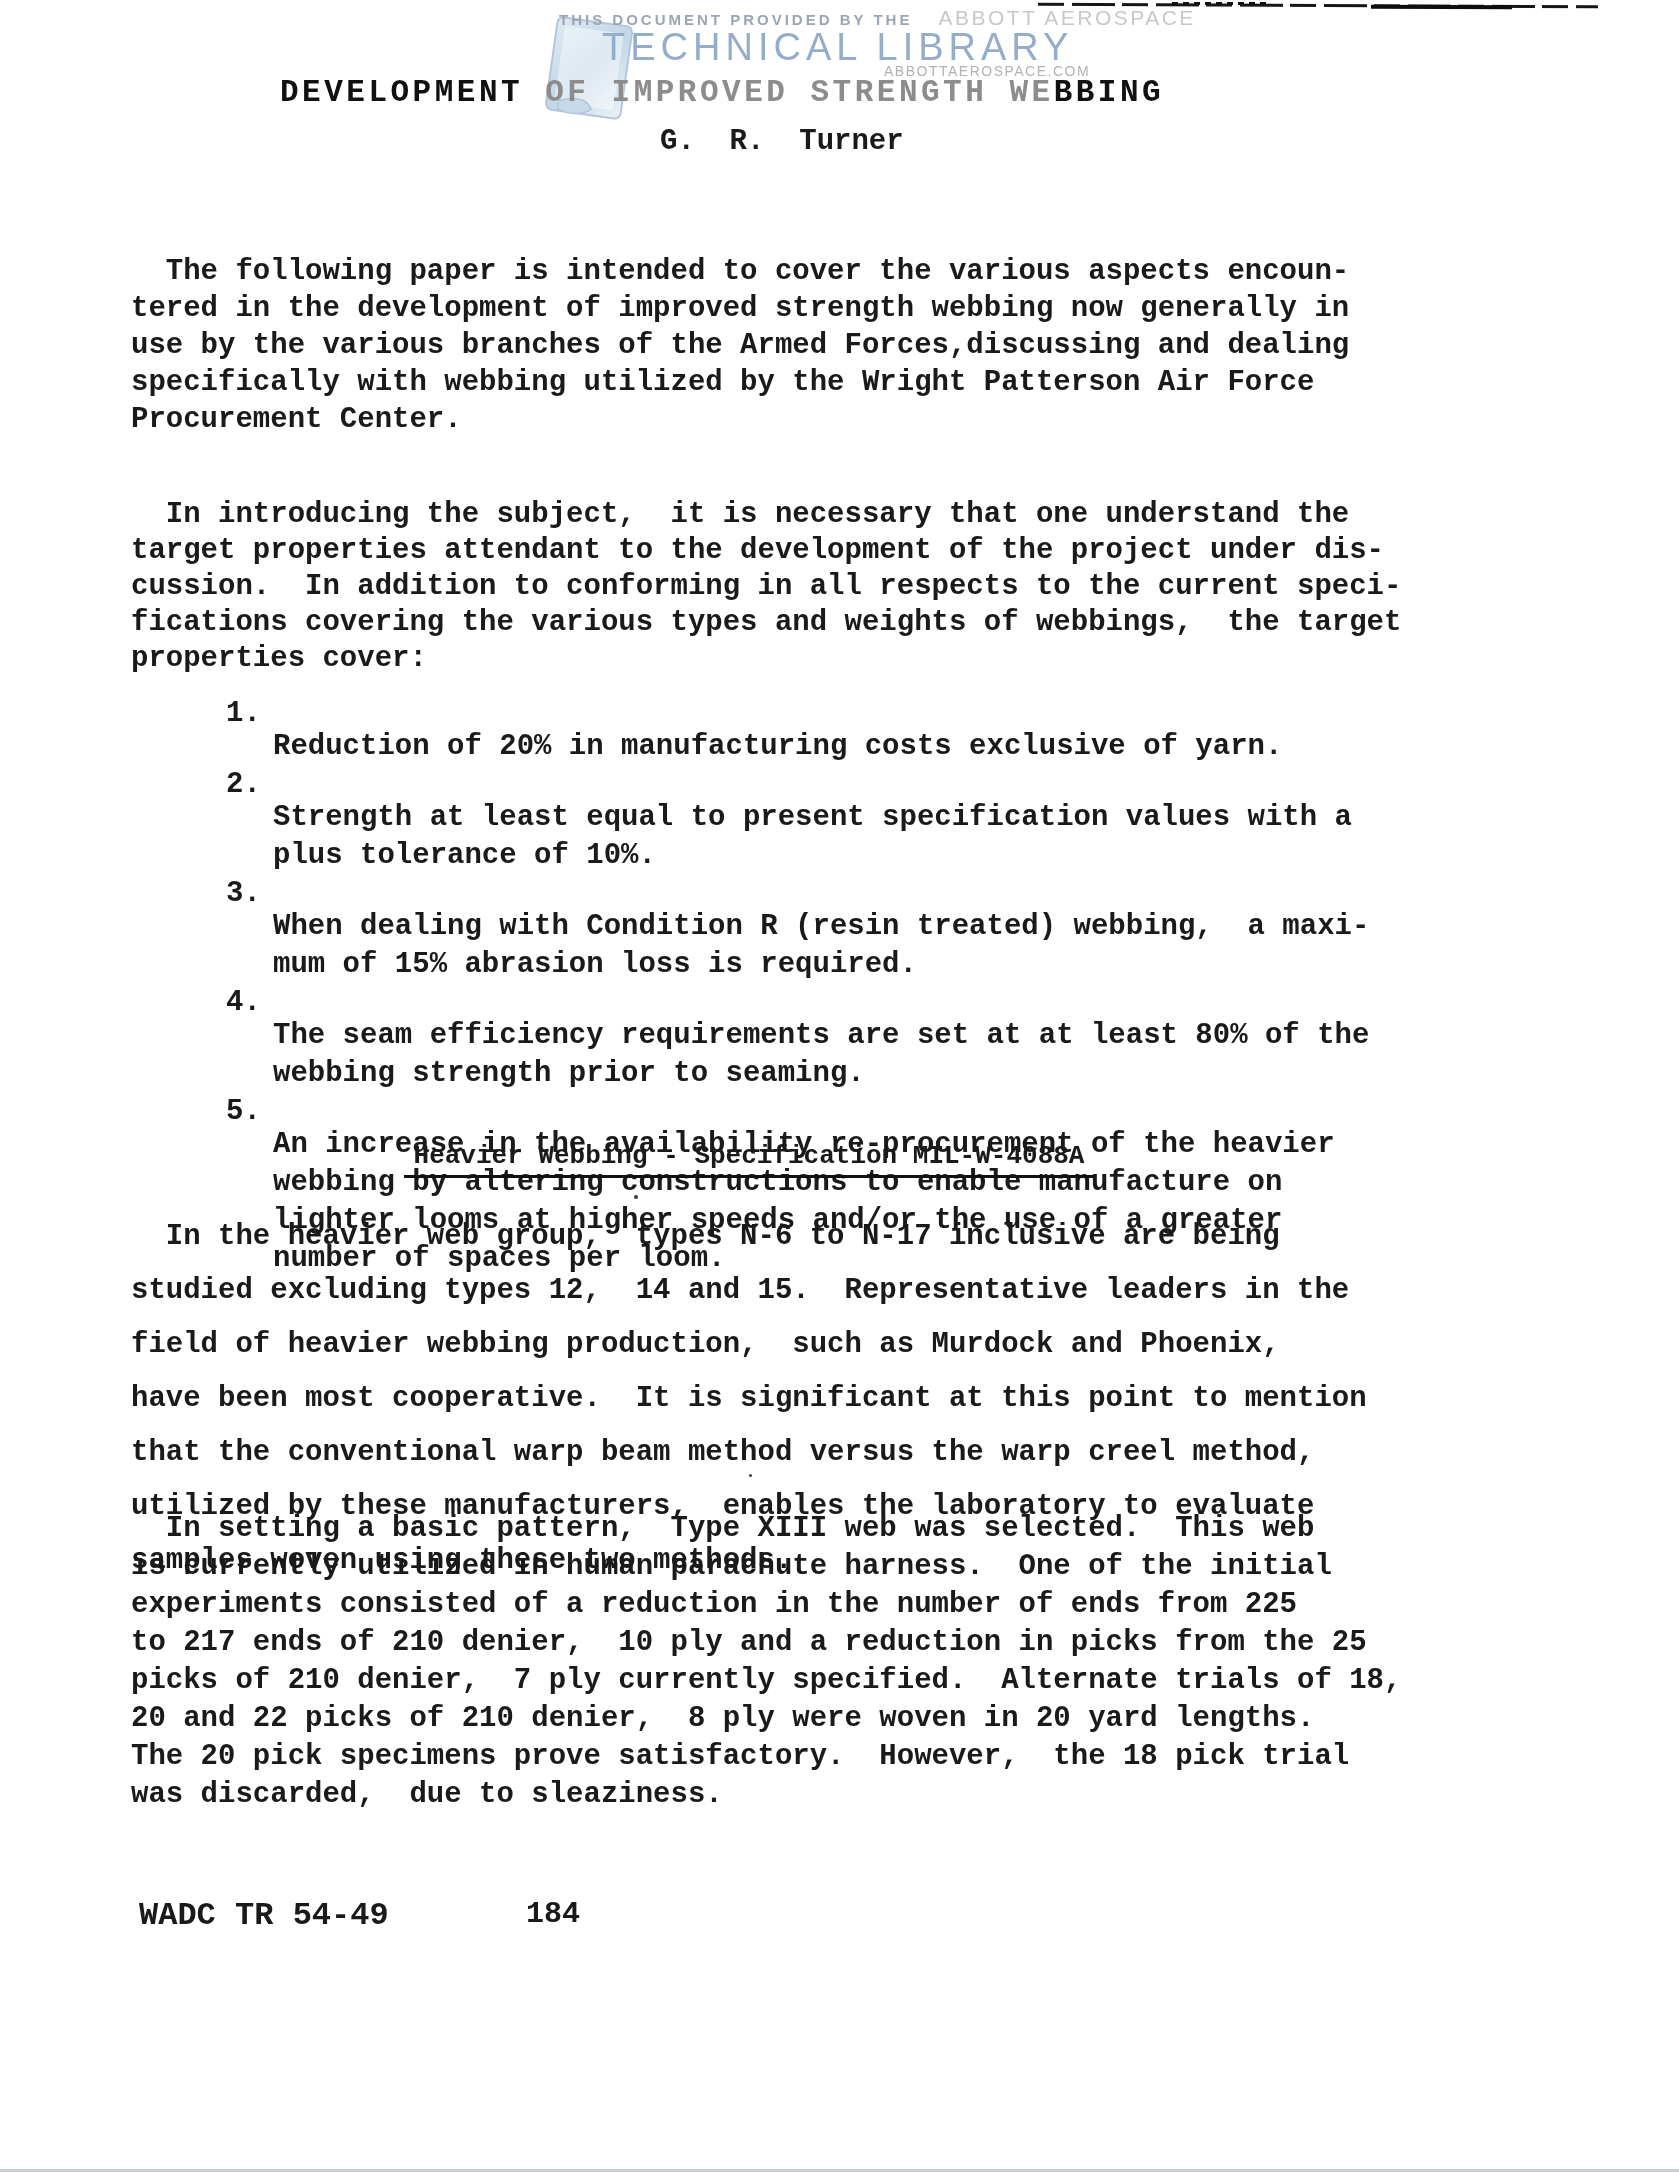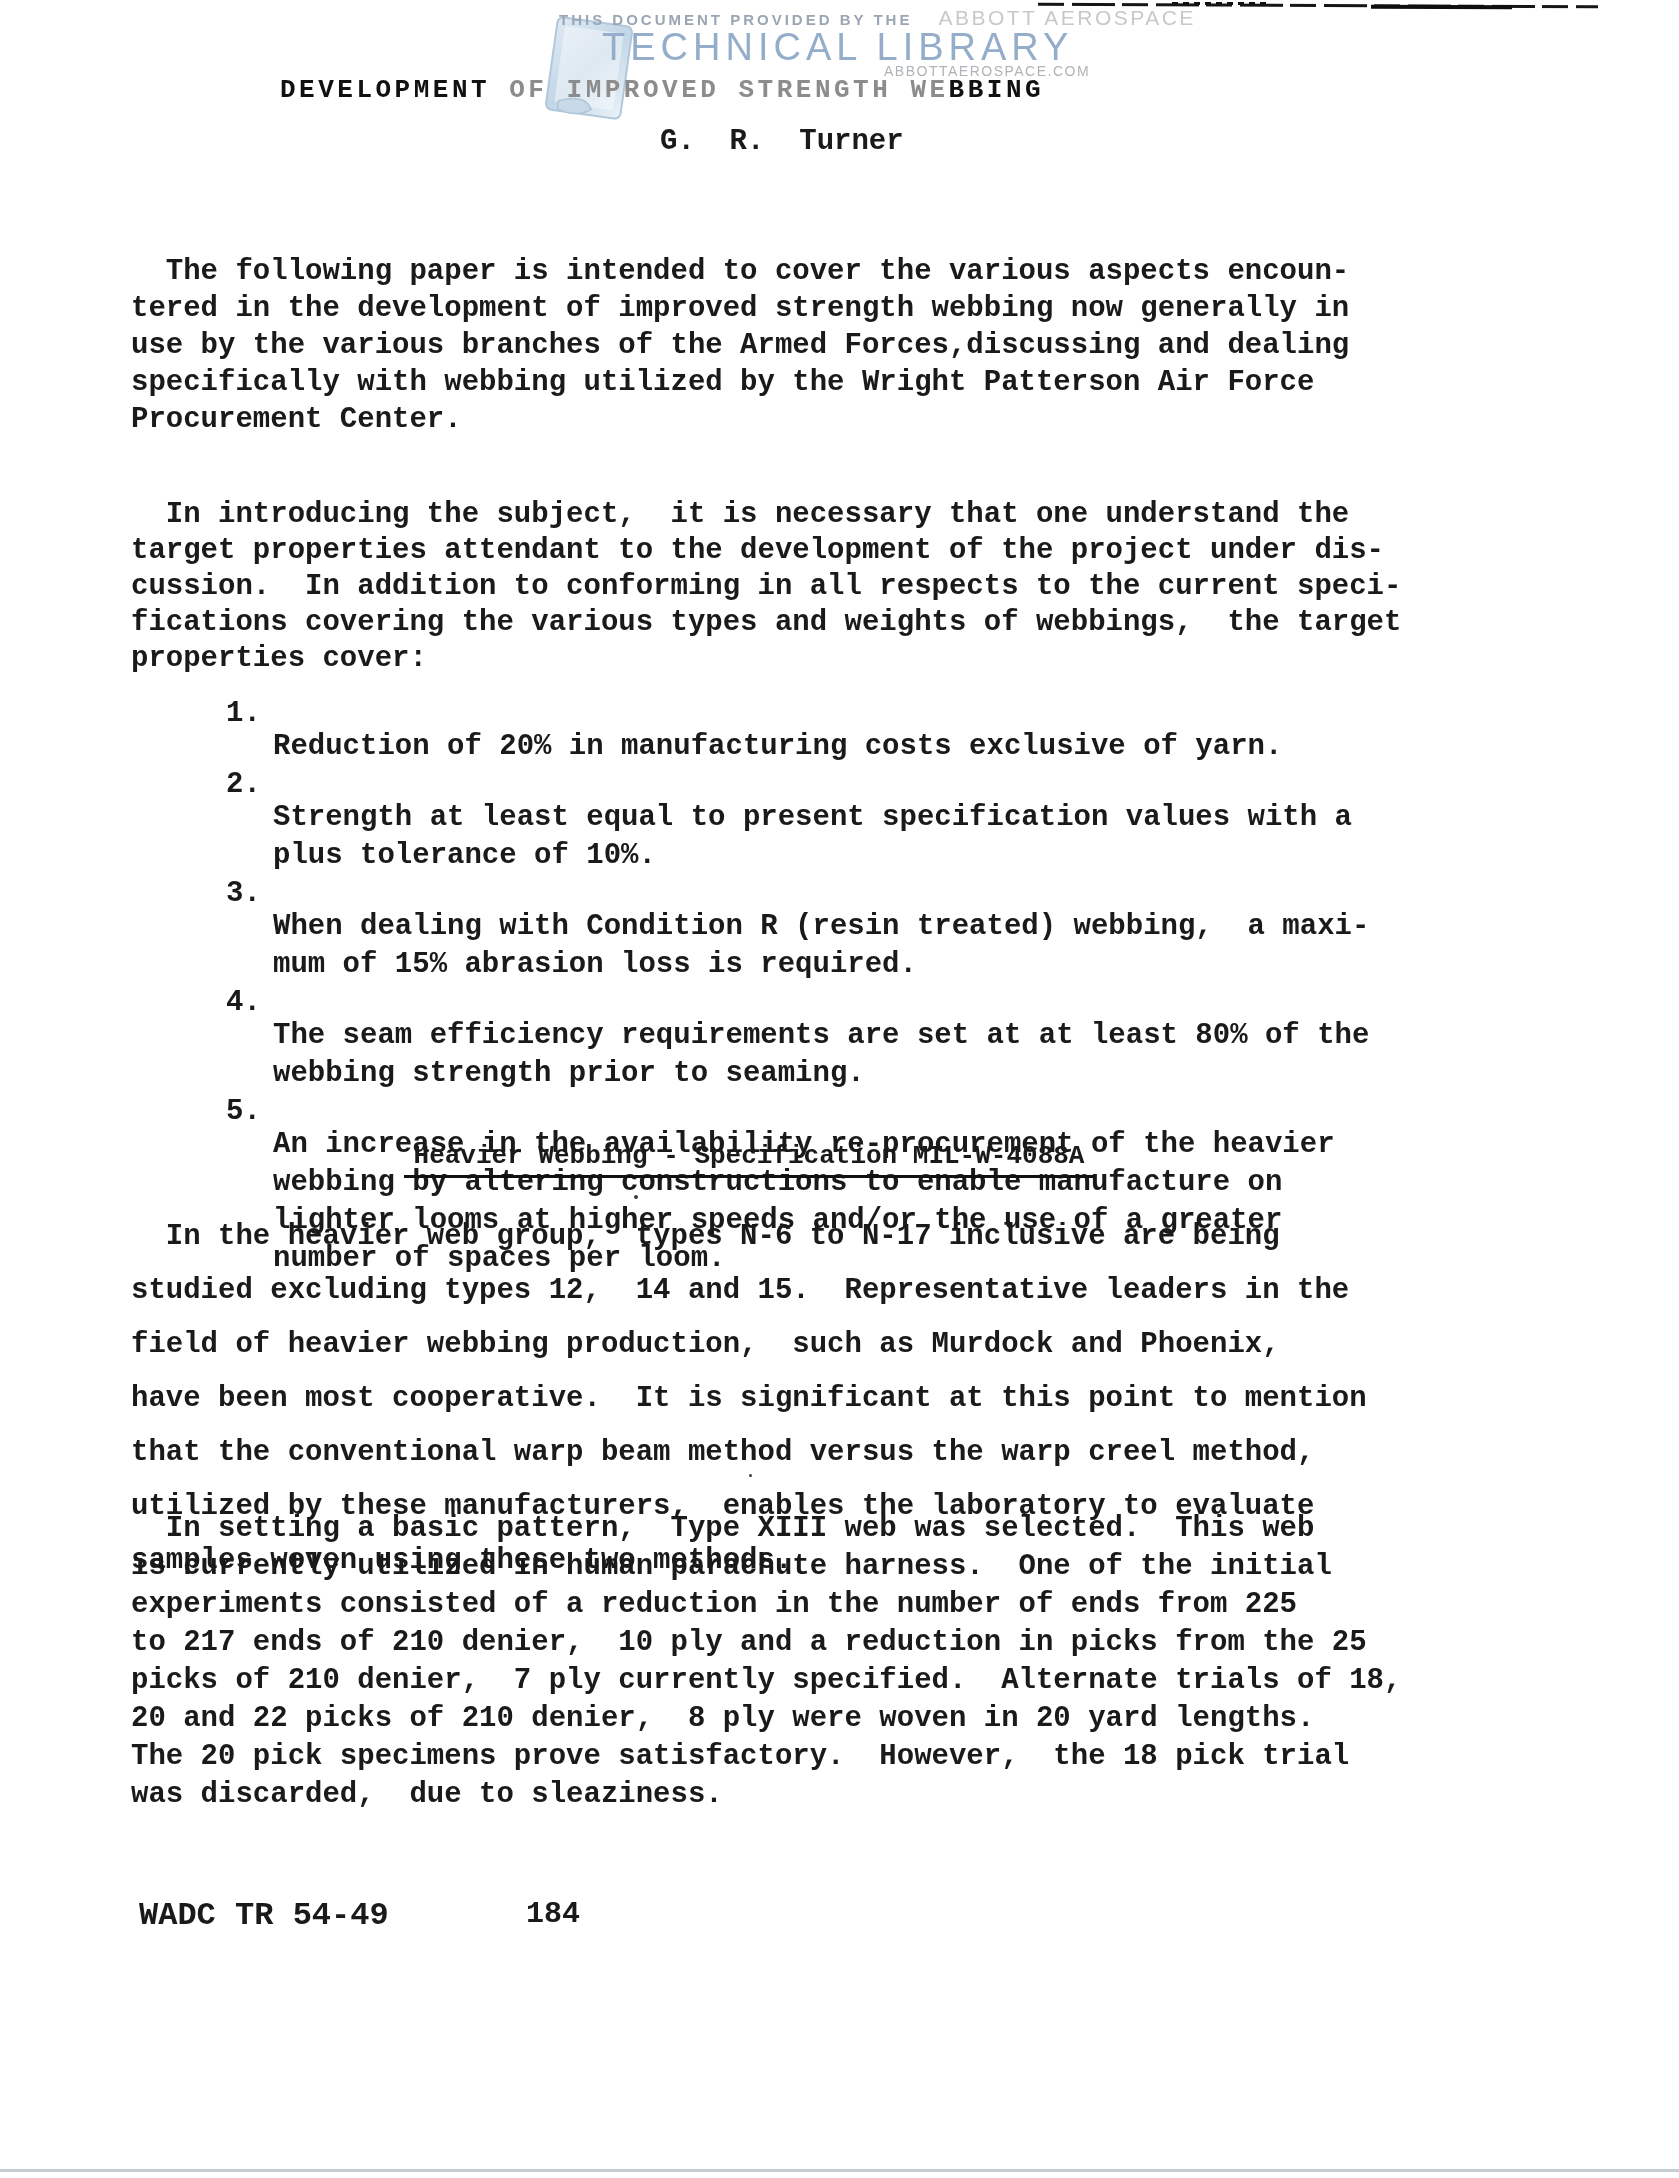--- a/index.html
+++ b/index.html
@@ -21,21 +21,21 @@
   .wm-icon{position:absolute;left:531px;top:16px;z-index:1;opacity:.9;}
   .wm-line1{position:absolute;left:559px;top:6px;z-index:1;display:flex;align-items:baseline;gap:26px;
     font-family:"Liberation Sans","DejaVu Sans",sans-serif;white-space:pre;}
   .wm-provided{font-size:15px;font-weight:700;letter-spacing:3px;color:#9aa6b3;}
   .wm-brand{font-size:21px;font-weight:400;letter-spacing:2.5px;color:#c6c9cc;}
   .wm-library{position:absolute;left:602px;top:26px;z-index:1;font-family:"Liberation Sans","DejaVu Sans",sans-serif;
     font-size:38px;font-weight:400;letter-spacing:5px;color:#94adca;white-space:pre;}
   .wm-site{position:absolute;left:884px;top:63px;z-index:1;font-family:"Liberation Sans","DejaVu Sans",sans-serif;
     font-size:14px;font-weight:400;letter-spacing:1.5px;color:#afb3b7;white-space:pre;}
   
-  .doc-title{position:absolute;left:280px;top:75px;z-index:2;font-size:26px;letter-spacing:3.5px;white-space:pre;}
+  .doc-title{position:absolute;left:280px;top:75px;z-index:2;font-size:31px;letter-spacing:3.5px;white-space:pre;}
   .doc-title .t-black{color:#111;}
   .doc-title .t-gray{color:#8c8c8c;}
   .author{position:absolute;left:616px;top:125px;font-size:29px;white-space:pre;margin-left:44px;}
   .affiliation{position:absolute;left:483px;top:164px;font-size:29px;white-space:pre;}
   .para{position:absolute;left:131px;font-size:29px;white-space:pre;}
   .p1{top:253px;line-height:37px;}
   .p2{top:477px;line-height:36px;margin-top:20px;}
   .p3{top:1210px;line-height:54px;}
   .p4{top:1510px;line-height:38px;}
   .olist{position:absolute;left:226px;top:695px;font-size:29px;line-height:38px;}

